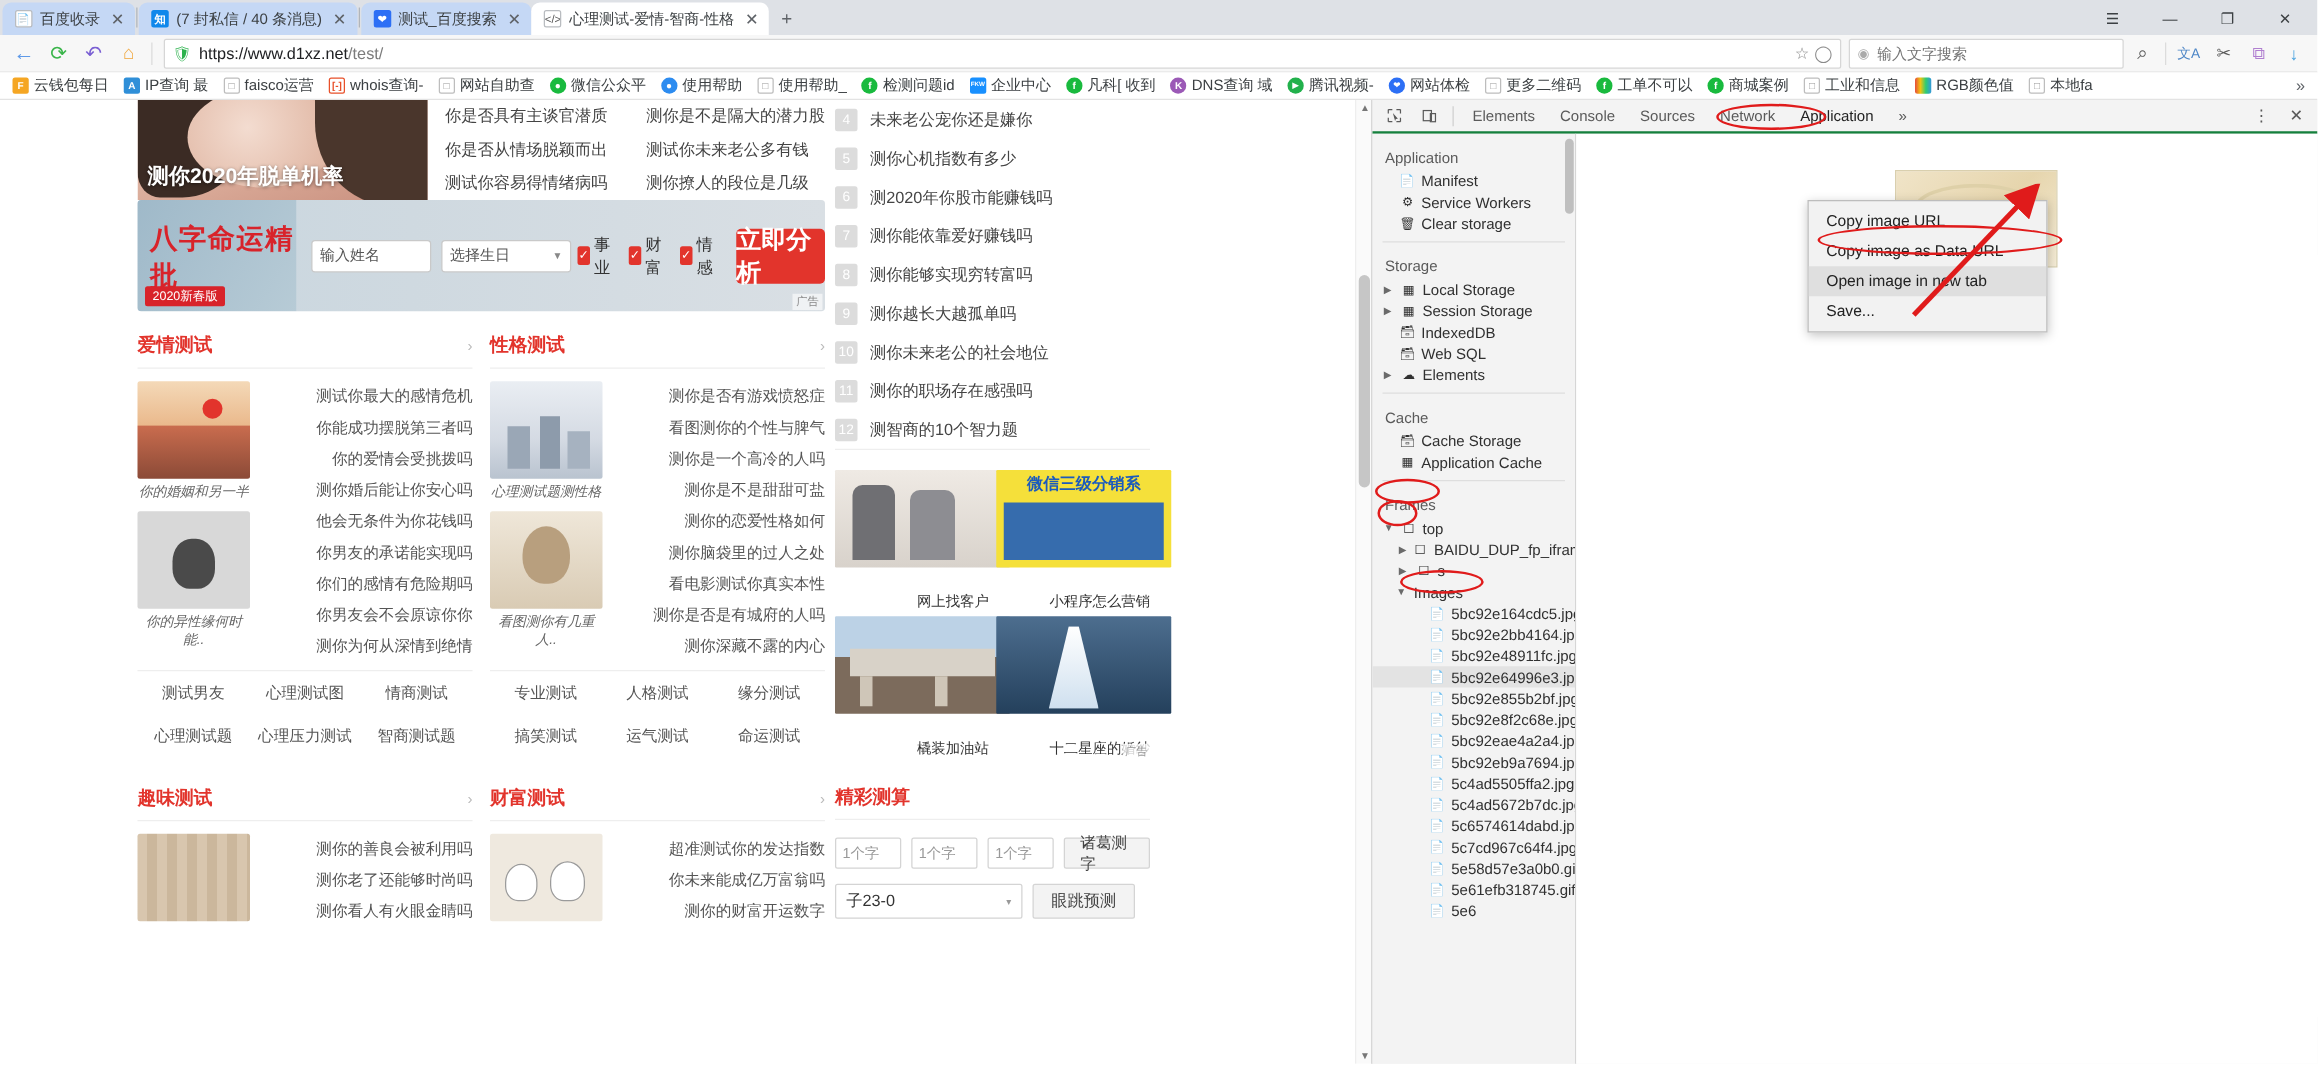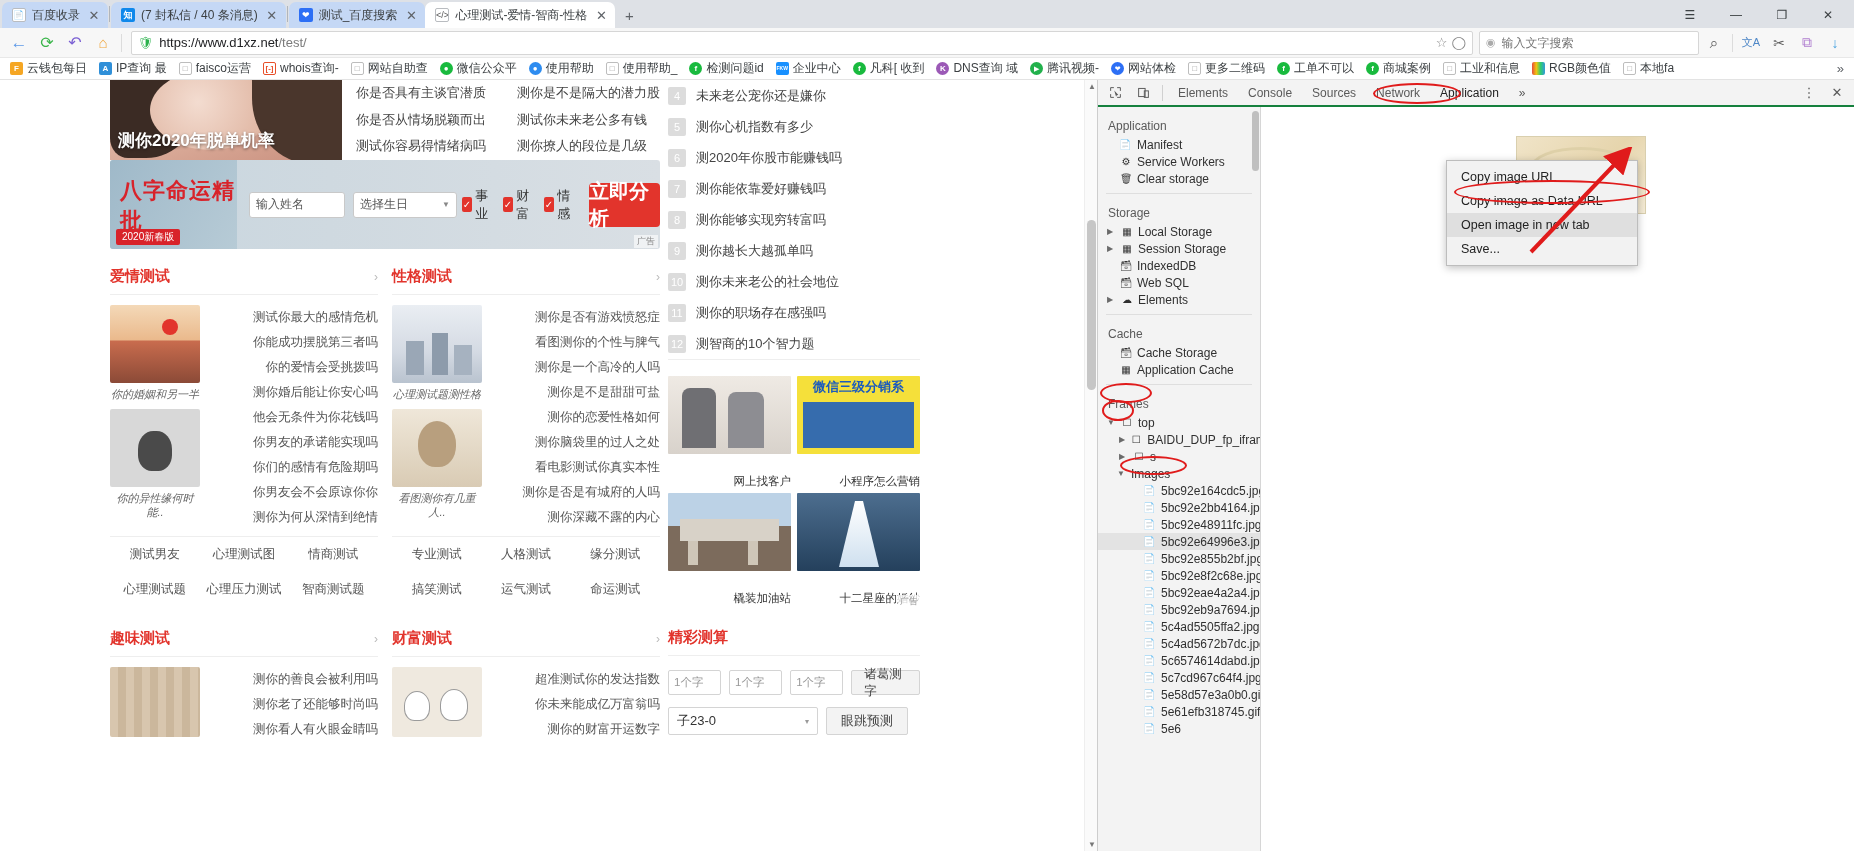--- a/index.html
+++ b/index.html
@@ -254,21 +254,21 @@
   .ranklist { border-bottom:1px solid #eee; }
   .rankrow { display:flex;align-items:center;gap:10px;height:31px; }
   .ranknum {
     width:18px;height:18px;flex:0 0 18px;background:#dcdcdc;color:#fff;font-size:11px;
     display:flex;align-items:center;justify-content:center;border-radius:2px;
   }
   .rankrow a { font-size:13px;color:#444;text-decoration:none; }
 
   .adgrid { margin-top:16px; display:grid;grid-template-columns:1fr 1fr;gap:4px 6px;position:relative; }
   .adcell { width:123px; }
-  .adimg { width:123px;height:78px;overflow:hidden;position:relative;border-radius:1px; }
+  .adimg { width:140px;height:78px;overflow:hidden;position:relative;border-radius:1px; }
   .adcap { font-size:11.5px;color:#333;text-align:right;padding-top:20px; }
   .adcorner {
     position:absolute;right:0;bottom:-2px;font-size:9px;color:#999;background:rgba(255,255,255,.8);
     padding:0 2px;
   }
 
   .calcbox { margin-top:22px; }
   .calchd { border-bottom:1px solid #eee;padding-bottom:8px; }
   .calchd h3 { font-size:15px;color:#e2342c;font-weight:bold; }
   .calcrow { display:flex;gap:8px;align-items:center;margin-top:14px; }

